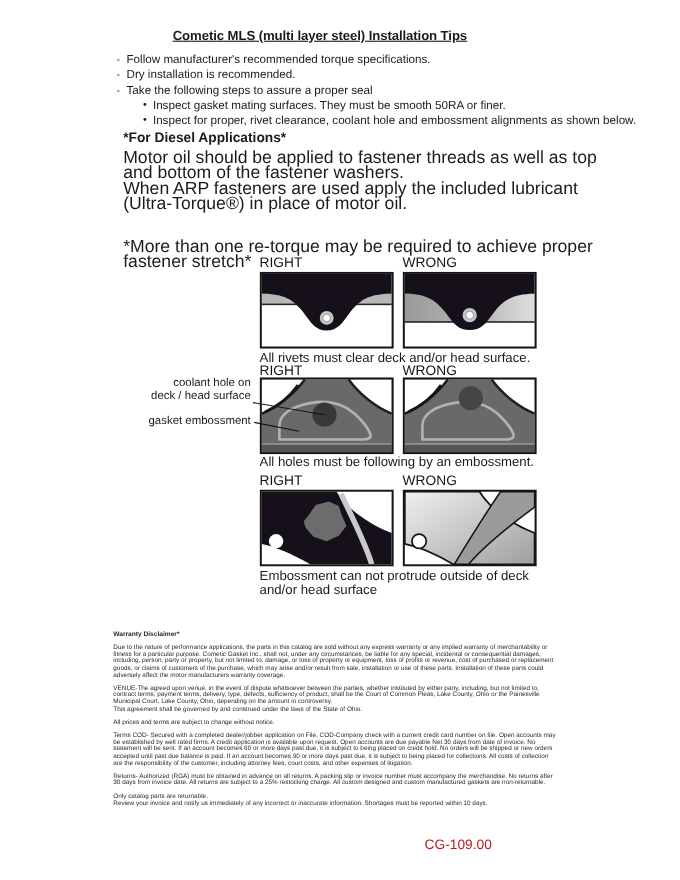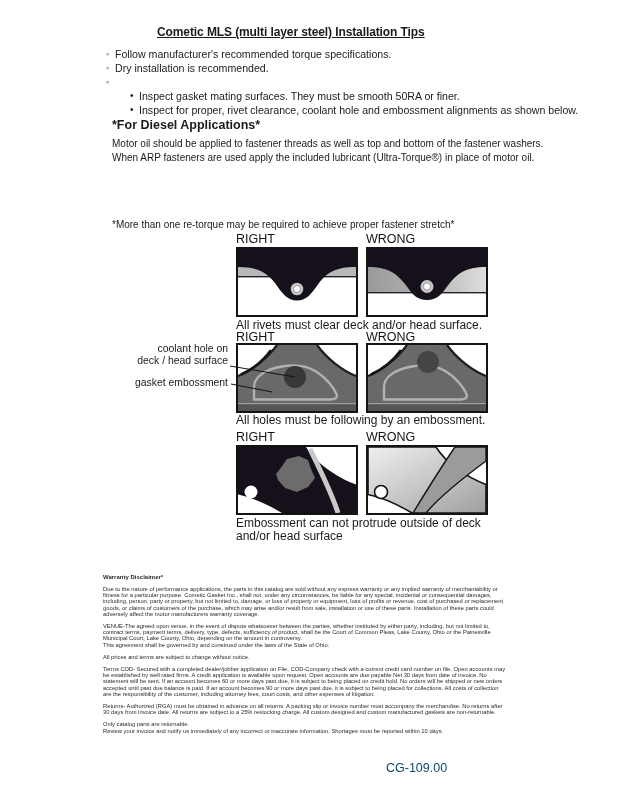--- a/index.html
+++ b/index.html
@@ -10,51 +10,52 @@
   .title{
     position:absolute;top:25px;left:113px;font-size:12px;font-weight:bold;
     letter-spacing:-0.1px;text-decoration:underline;margin-left:44px;
   }
   .bullets{position:absolute;top:47px;left:106px;width:480px;font-size:10.6px;}
   .b-row{display:flex;line-height:14px;}
   .b-mark{width:9px;flex:0 0 9px;font-size:9px;line-height:14px;}
   .sub{margin-left:24px;}
   .sub .b-mark{font-size:10px;}
   .diesel-heading{position:absolute;top:118px;left:112px;font-size:12.5px;font-weight:bold;}
-  .para{position:absolute;left:112px;width:440px;font-size:10px;line-height:14px;white-space:pre-line;}
+  .para{position:absolute;left:112px;width:440px;font-size:16px;line-height:14px;white-space:pre-line;}
   .p1{top:137px;} .p2{top:171px;} .p3{top:218px;}
   .dlabel{position:absolute;width:122px;text-align:left;font-size:12.5px;color:#141414;}
   .dbox{position:absolute;width:122px;height:70px;}
   .dbox svg{display:block;}
   .caption{position:absolute;left:236px;font-size:12px;line-height:13px;white-space:pre-line;}
   .callout{position:absolute;left:110px;width:118px;text-align:right;font-size:10.4px;line-height:12px;white-space:pre-line;}
   .callout-lines{position:absolute;left:110px;top:330px;pointer-events:none;}
   .disclaimer{position:absolute;top:574px;left:103px;width:460px;color:#2a2a2a;}
   .disclaimer .dh{font-size:6px;font-weight:bold;margin:0 0 6px 0;}
   .disclaimer p{font-size:5.8px;line-height:6.2px;margin:0 0 6px 0;white-space:pre-line;}
-  .footer{position:absolute;top:761px;left:386px;font-size:12.5px;color:#0c4a6e;}
+  .footer{position:absolute;top:761px;left:386px;font-size:12.5px;color:#b91c1c;}
 </style>
 </head>
 <body>
 
 <div class="page">
 
   <div class="title">Cometic MLS (multi layer steel) Installation Tips</div>
 
   <div class="bullets">
     <div class="b-row">
       <span class="b-mark">◦</span>
       <span>Follow manufacturer's recommended torque specifications.</span>
     </div>
     <div class="b-row">
       <span class="b-mark">◦</span>
       <span>Dry installation is recommended.</span>
     </div>
     <div class="b-row">
       <span class="b-mark">◦</span>
+      <span>Take the following steps to assure a proper seal</span>
     </div>
     <div class="b-row sub">
       <span class="b-mark">•</span>
       <span>Inspect gasket mating surfaces.  They must be smooth 50RA or finer.</span>
     </div>
     <div class="b-row sub">
       <span class="b-mark">•</span>
       <span>Inspect for proper, rivet clearance, coolant hole and embossment alignments as shown below.</span>
     </div>
   </div>

